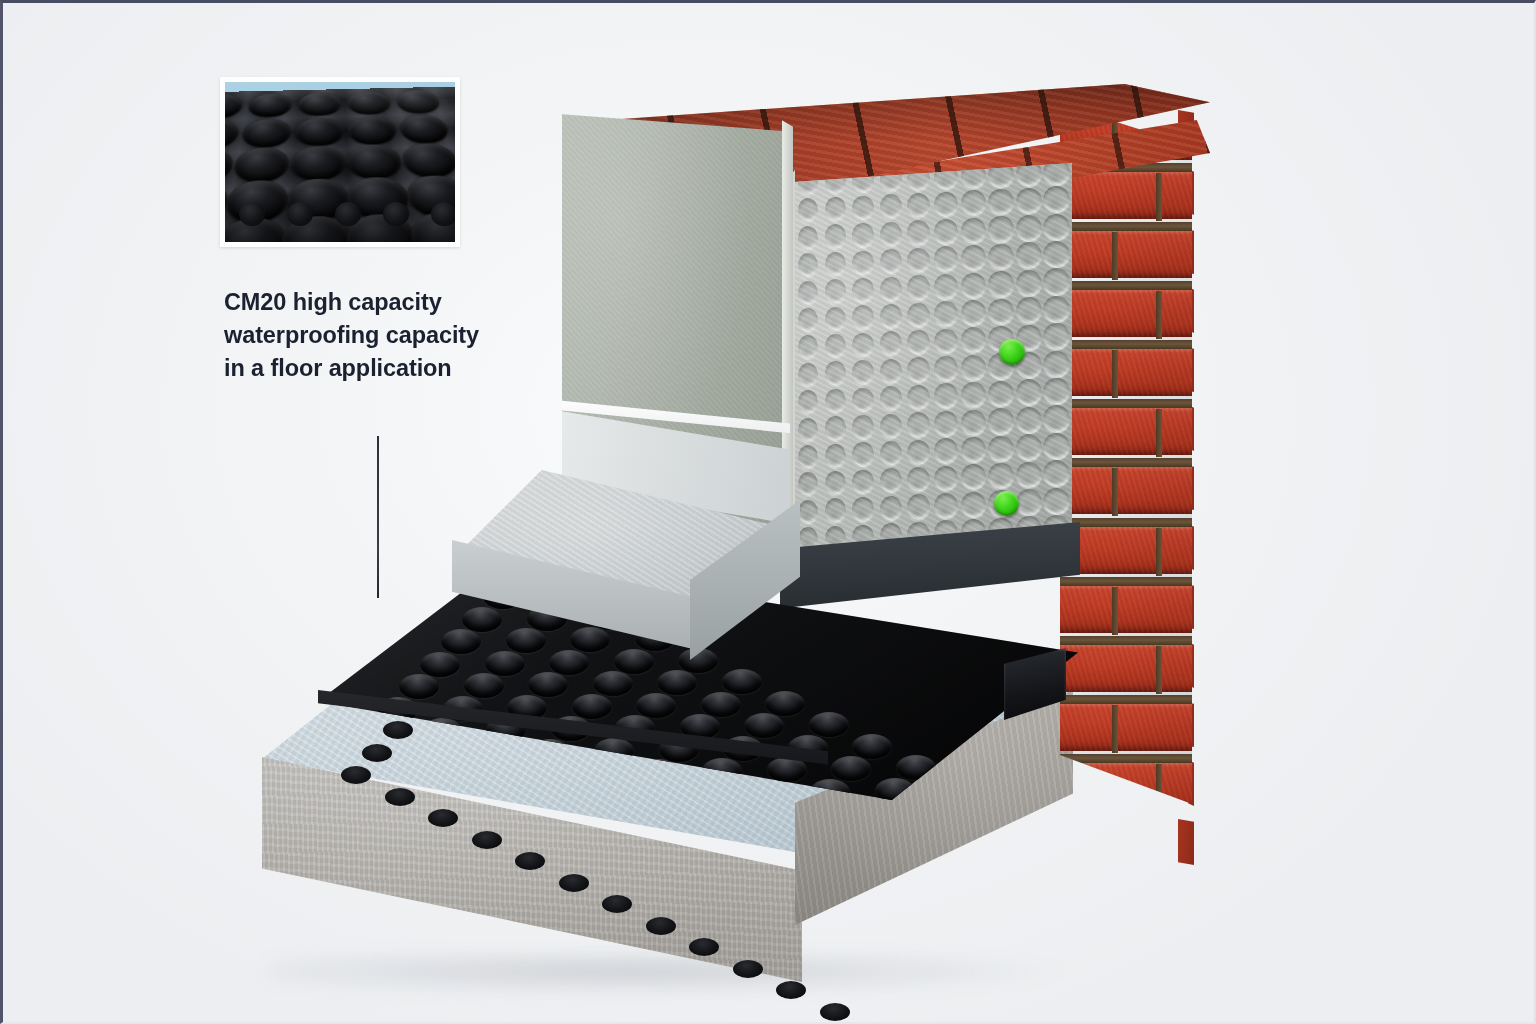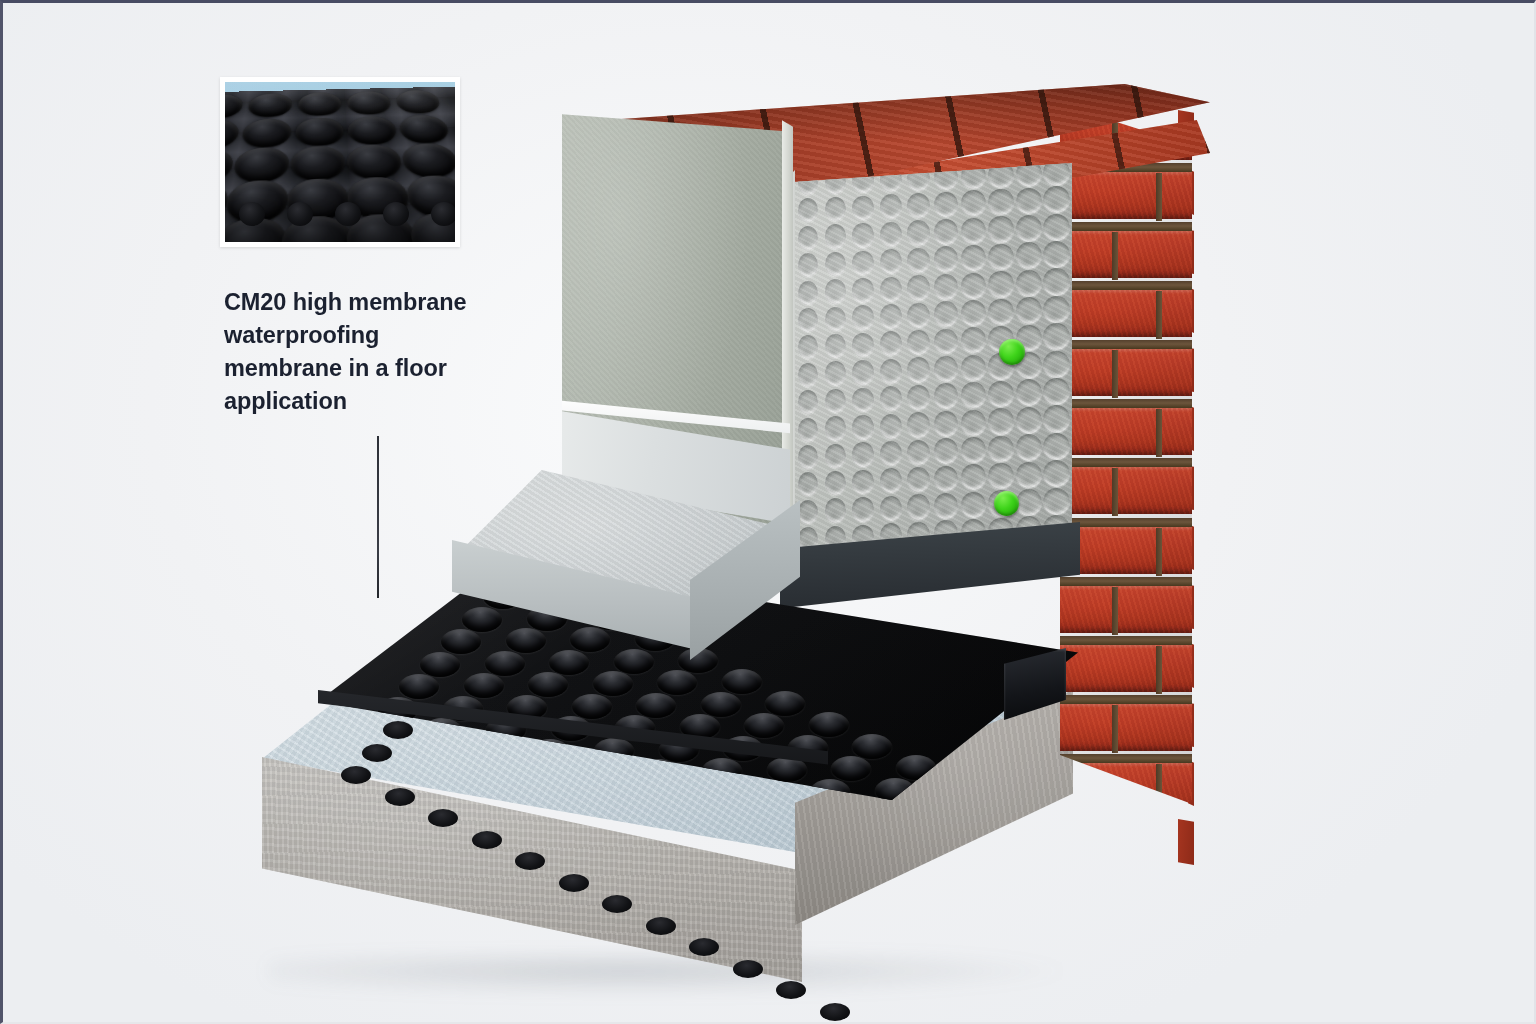--- a/index.html
+++ b/index.html
@@ -927,17 +927,17 @@
         </div>
       <div id="photo-shade"></div>
     <div class="photo-foot" style="left: 14px; top: 120px; width: 26px; height: 24px;"></div>
         <div class="photo-foot" style="left: 62px; top: 120px; width: 26px; height: 24px;"></div>
         <div class="photo-foot" style="left: 110px; top: 120px; width: 26px; height: 24px;"></div>
         <div class="photo-foot" style="left: 158px; top: 120px; width: 26px; height: 24px;"></div>
         <div class="photo-foot" style="left: 206px; top: 120px; width: 26px; height: 24px;"></div>
       </div>
   </div>
 
-  <div id="caption">CM20 high membrane waterproofing membrane in a floor application</div>
+  <div id="caption">CM20 high capacity waterproofing capacity in a floor application</div>
   <div id="leader-line"></div>
 
   <div id="frame-border"></div>
 </div>
 
 </body></html>

